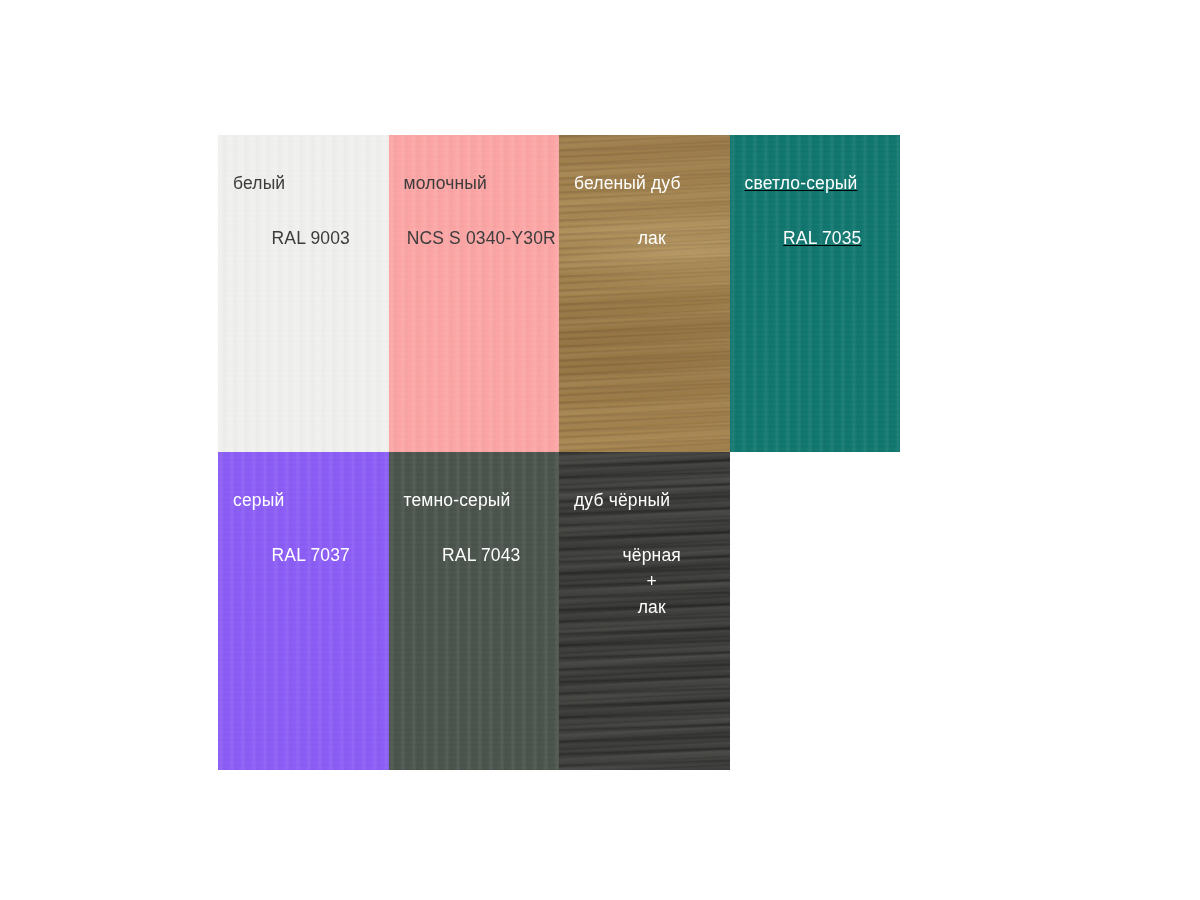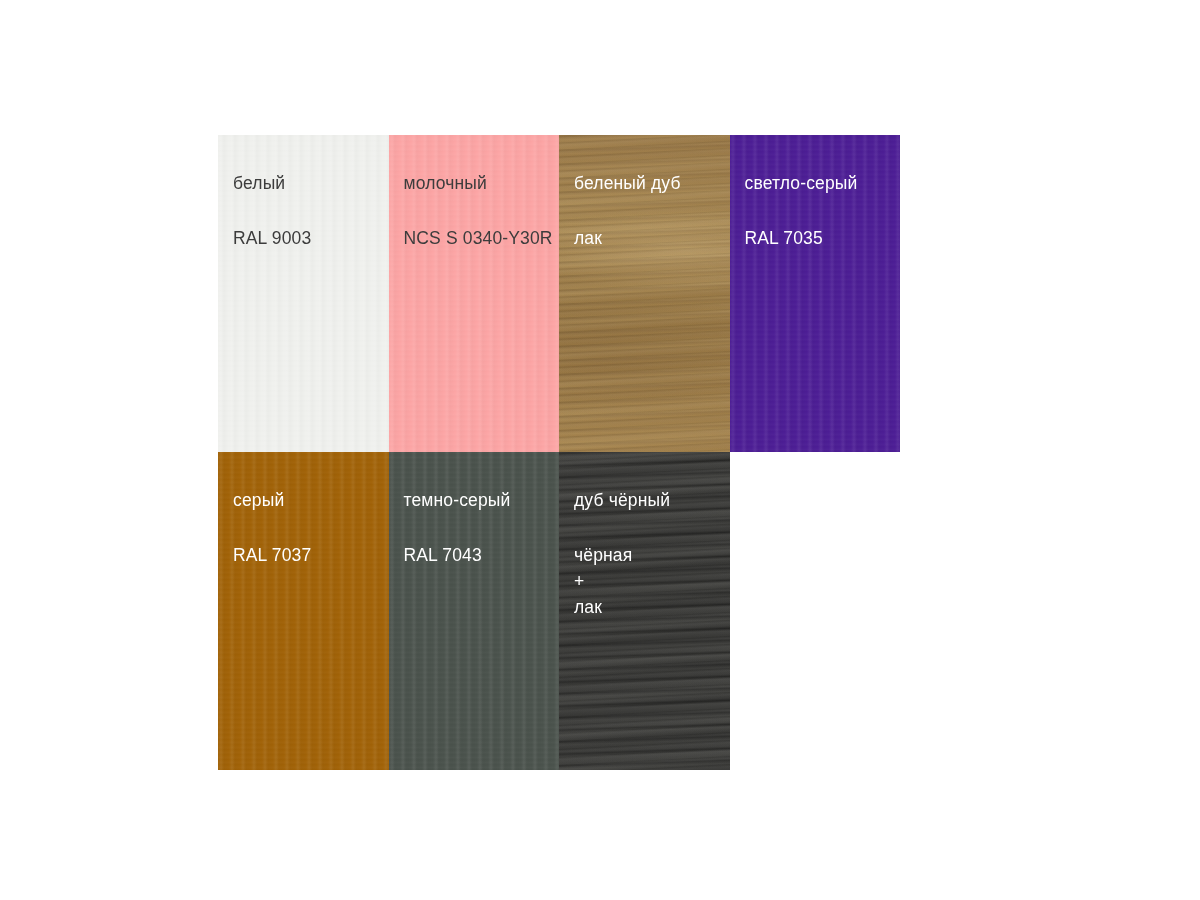--- a/index.html
+++ b/index.html
@@ -51,20 +51,21 @@
   .swatch-code {
     font-size: 17.5px;
     line-height: 1.5;
     letter-spacing: 0.15px;
     margin: 0;
     white-space: nowrap;
   }
 
   .swatch-code .code-line {
     display: block;
+    text-align: center;
   }
 
   .text-dark .swatch-name,
   .text-dark .swatch-code { color: #3c3c3c; }
 
   .text-light .swatch-name,
   .text-light .swatch-code { color: #ffffff; }
 
   
   .grain-v::before {
@@ -193,30 +194,30 @@
 
   <div class="swatch wood-oak-light text-light">
     <div class="swatch-inner">
       <div class="swatch-name">беленый дуб</div>
       <div class="swatch-code">
         <span class="code-line">лак</span>
       </div>
     </div>
   </div>
 
-  <div class="swatch grain-v text-light" style="background-color: #4c1d95;">
+  <div class="swatch grain-v text-light" style="background-color: #0f766e; text-decoration: underline;">
     <div class="swatch-inner">
       <div class="swatch-name">светло-серый</div>
       <div class="swatch-code">
         <span class="code-line">RAL 7035</span>
       </div>
     </div>
   </div>
 
-  <div class="swatch grain-v text-light" style="background-color: #a16207;">
+  <div class="swatch grain-v text-light" style="background-color: #8b5cf6;">
     <div class="swatch-inner">
       <div class="swatch-name">серый</div>
       <div class="swatch-code">
         <span class="code-line">RAL 7037</span>
       </div>
     </div>
   </div>
 
   <div class="swatch grain-v text-light" style="background-color: rgb(74, 82, 76);">
     <div class="swatch-inner">

